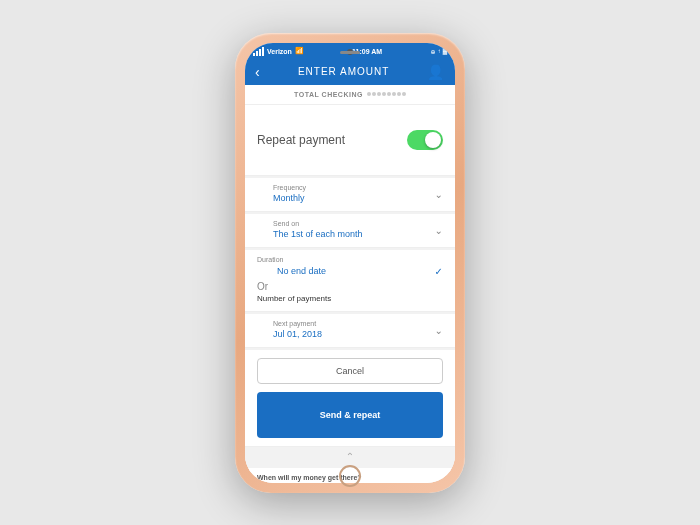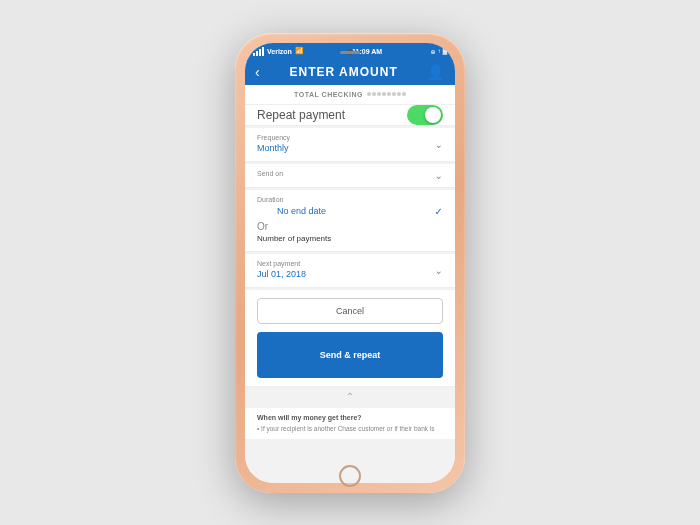--- a/index.html
+++ b/index.html
@@ -132,22 +132,22 @@
     }
 
     .nav-back {
       color: #fff;
       font-size: 14px;
       cursor: pointer;
     }
 
     .nav-title {
       color: #fff;
-      font-size: 12px;
-      font-weight: 700;
+      font-size: 10px;
+      font-weight: 400;
       letter-spacing: 1px;
       text-transform: uppercase;
     }
 
     .nav-user {
       color: #fff;
       font-size: 14px;
     }
 
     
@@ -188,21 +188,21 @@
       width: 4px;
       height: 4px;
       background: #ccc;
       border-radius: 50%;
       display: block;
     }
 
     
     .repeat-row {
       background: #fff;
-      padding: 0 12px;
+      padding: 25px 12px;
       display: flex;
       align-items: center;
       justify-content: space-between;
       border-bottom: 1px solid #eee;
     }
 
     .repeat-label {
       font-size: 12px;
       color: #555;
       font-weight: 400;
@@ -226,21 +226,21 @@
       height: 16px;
       background: #fff;
       border-radius: 50%;
       box-shadow: 0 1px 3px rgba(0,0,0,0.3);
     }
 
     
     .form-section {
       background: #fff;
       margin-top: 2px;
-      padding: 6px 12px 8px;
+      padding: 6px 28px 8px;
       border-bottom: 1px solid #eee;
       position: relative;
     }
 
     .field-label {
       font-size: 7px;
       color: #888;
       font-weight: 400;
       margin-bottom: 2px;
       text-transform: none;
@@ -427,20 +427,21 @@
       </div>
 
       <div class="form-section">
         <div class="field-label">Frequency</div>
         <div class="field-value">Monthly</div>
         <span class="chevron-down">⌄</span>
       </div>
 
       <div class="form-section">
         <div class="field-label">Send on</div>
+        <div class="field-value">The 1st of each month</div>
         <span class="chevron-down">⌄</span>
       </div>
 
       <div class="duration-section">
         <div class="field-label">Duration</div>
         <div class="duration-option">
           <span class="duration-value">No end date</span>
           <span class="checkmark">✓</span>
         </div>
         <div class="duration-or">Or</div>

